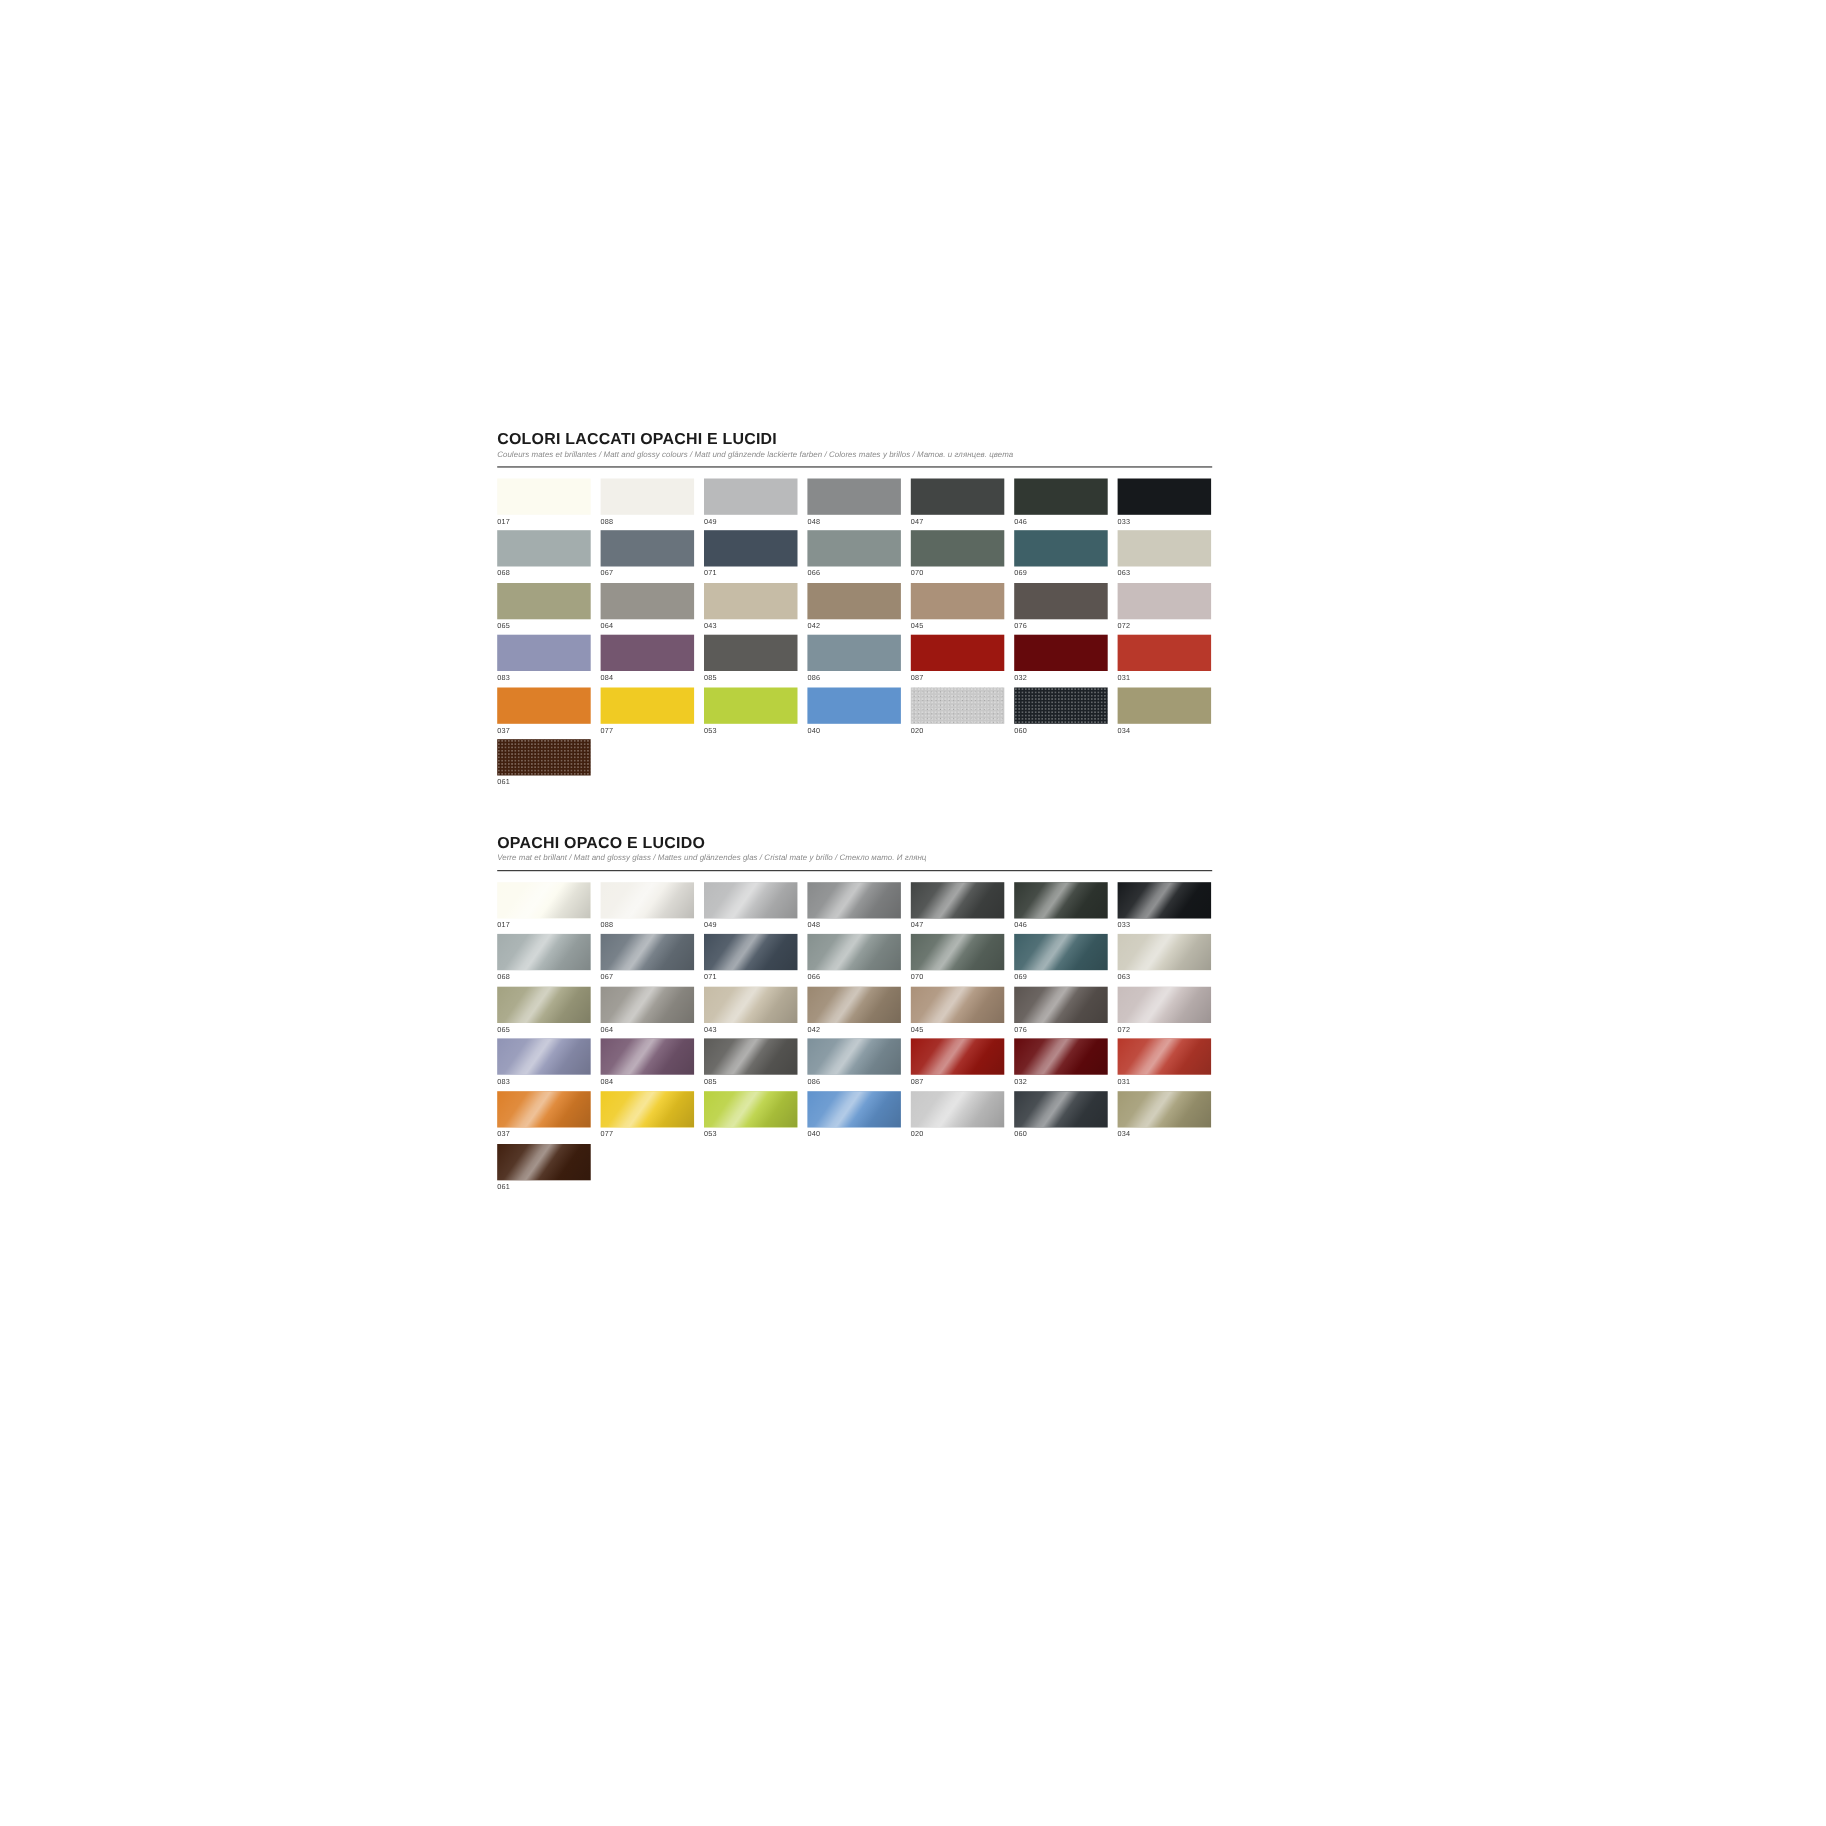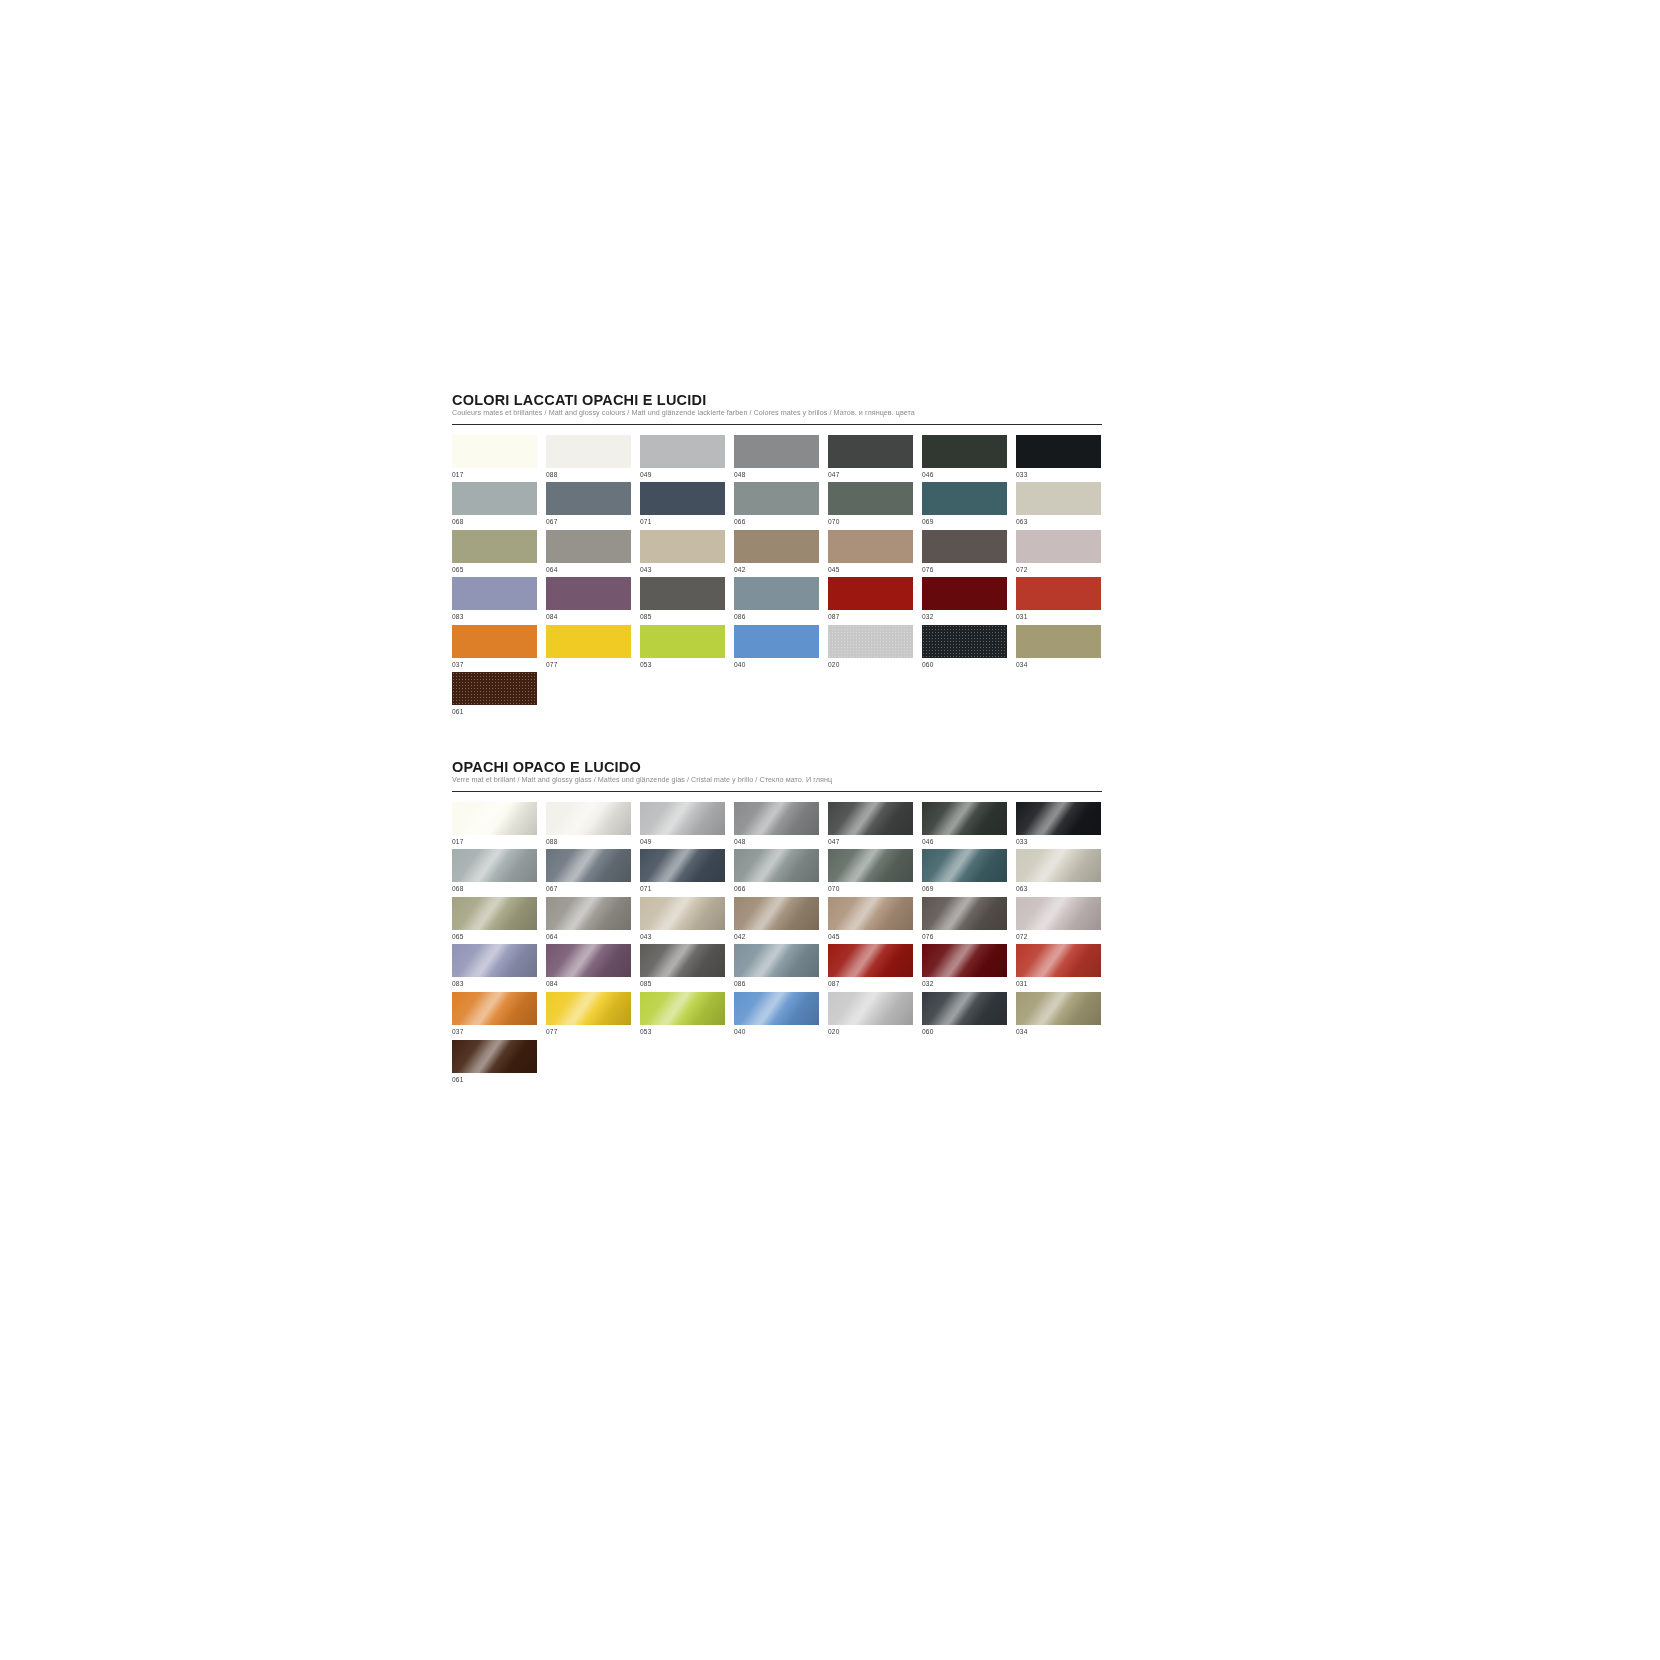--- a/index.html
+++ b/index.html
@@ -30,20 +30,21 @@
     font-size: 14.5px;
     font-weight: bold;
     letter-spacing: 0.2px;
     color: #1b1b1b;
     line-height: 1.05;
     margin: 0 0 1px 0;
     white-space: nowrap;
   }
   .section-subtitle {
     font-size: 7.2px;
+    font-style: italic;
     color: #8b8b8b;
     line-height: 1.15;
     margin: 0;
     white-space: nowrap;
     letter-spacing: 0.05px;
   }
   .section-rule {
     border: 0;
     border-top: 1px solid #2b2b2b;
     margin: 6px 0 0 0;
@@ -262,21 +263,21 @@
           <span class="swatch-chip chip-metal" style="background: rgb(65, 32, 15);"></span>
           <span class="swatch-label">061</span>
         </div>
       </div>
   </div>
 
   <div class="gap-lg"></div>
 
   <div class="section">
     <div class="section-title">OPACHI OPACO E LUCIDO</div>
-    <div class="section-subtitle">Verre mat et brillant  / Matt and glossy glass / Mattes und glänzende glas / Cristal mate y brillo / Стекло мато. И глянц</div>
+    <div class="section-subtitle">Verre mat et brillant  / Matt and glossy glass / Mattes und glänzendes glas / Cristal mate y brillo / Стекло мато. И глянц</div>
     <hr class="section-rule">
     <div class="swatch-grid">
         <div class="swatch-cell">
           <span class="swatch-chip chip-glass" style="background: rgb(252, 251, 240);"></span>
           <span class="swatch-label">017</span>
         </div>
         <div class="swatch-cell">
           <span class="swatch-chip chip-glass" style="background: rgb(242, 240, 234);"></span>
           <span class="swatch-label">088</span>
         </div>

